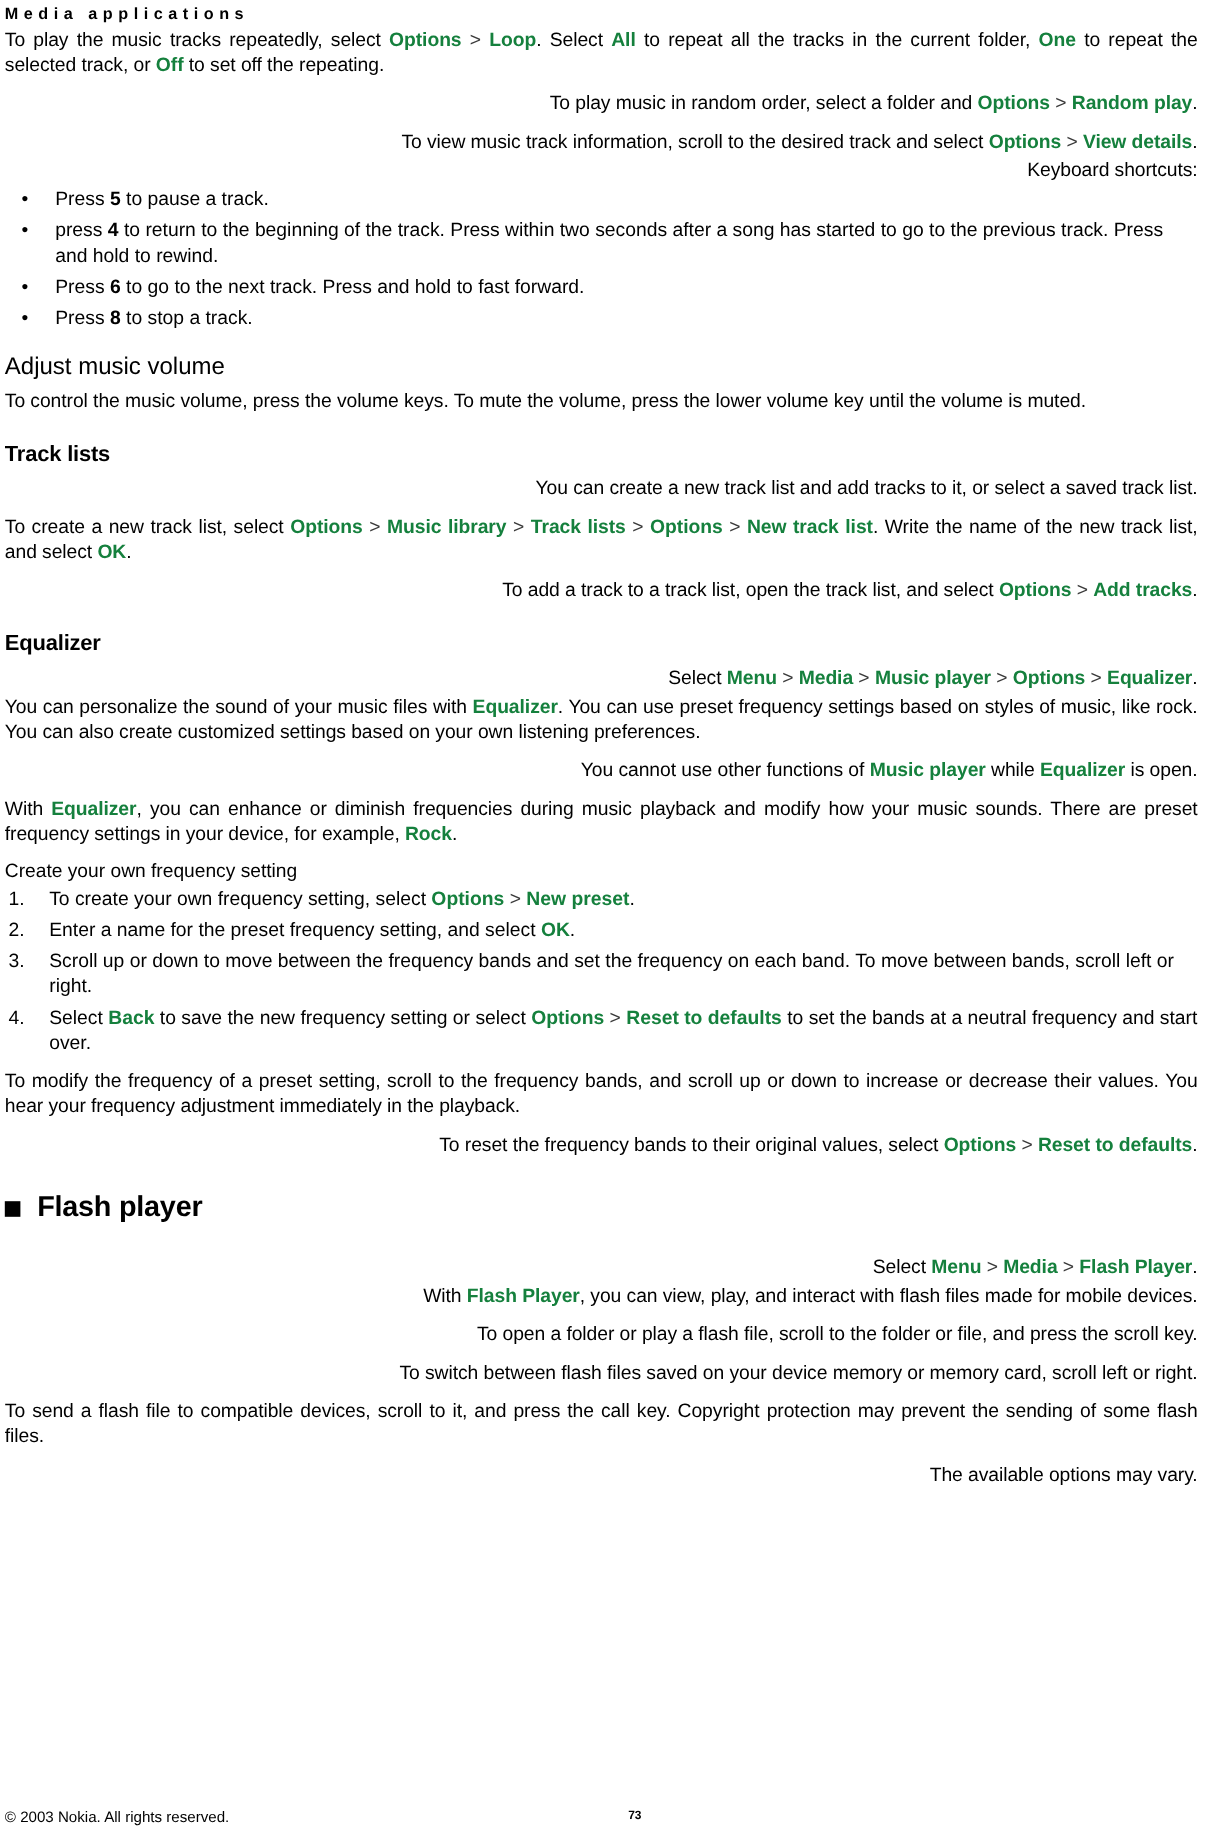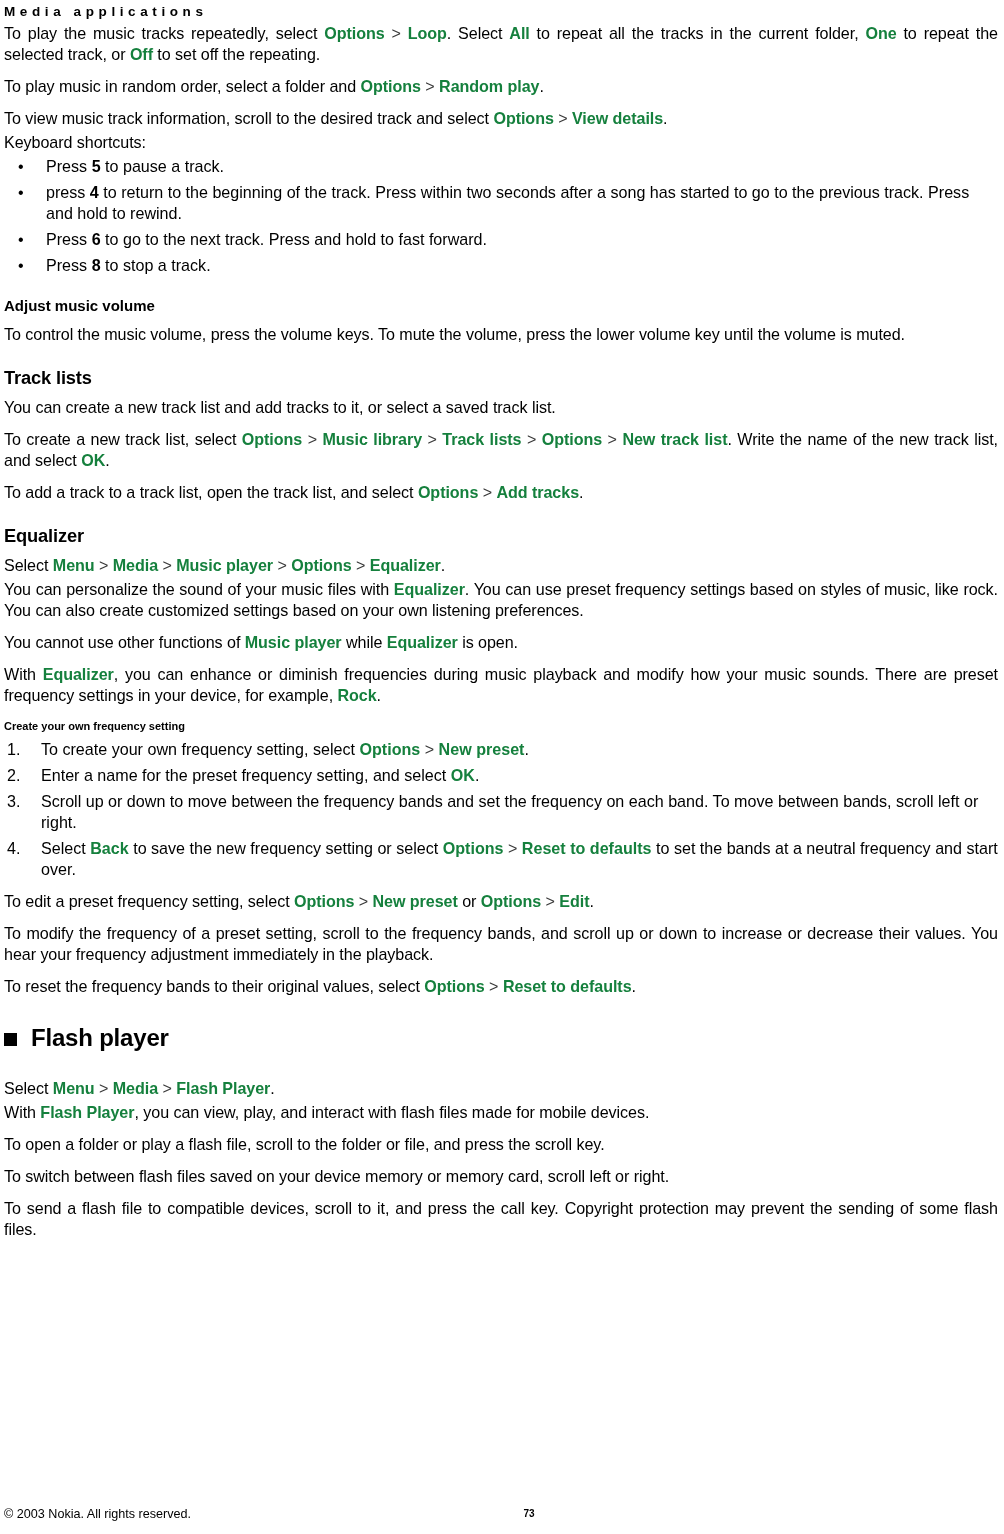--- a/index.html
+++ b/index.html
@@ -40,21 +40,21 @@
   .body-text {
     font-size: 16.1px;
     line-height: 21px;
     margin: 0 0 11px 0;
     text-align: justify;
     text-justify: inter-word;
     -webkit-hyphens: none;
     hyphens: none;
     letter-spacing: -0.06px;
   }
-  .body-text.nojust { text-align: left; }
+  .body-text.nojust { text-align: right; }
 
   .tight { margin-bottom: 3px; }
 
   
   .ui { color: #15803d; font-weight: bold; }
   .sep { color: #3a3a3a; font-weight: normal; }
   .kbd { font-weight: bold; color: #000; }
 
   
   h1.chapter-heading {
@@ -77,28 +77,28 @@
     top: 1px;
   }
   h2.section-heading {
     font-size: 18.3px;
     font-weight: bold;
     margin: 22px 0 8px 0;
     line-height: 22px;
     letter-spacing: -0.15px;
   }
   h3.sub-heading {
-    font-size: 15px;
-    font-weight: bold;
+    font-size: 20px;
+    font-weight: normal;
     margin: 20px 0 8px 0;
     line-height: 20px;
   }
   h4.run-in-heading {
-    font-size: 11px;
-    font-weight: bold;
+    font-size: 16px;
+    font-weight: normal;
     margin: 4px 0 3px 0;
     line-height: 19px;
   }
 
   
   ul.bullets {
     list-style: none;
     margin: 0 0 10px 0;
     padding: 0;
   }
@@ -211,21 +211,20 @@
 
   <h4 class="run-in-heading">Create your own frequency setting</h4>
 
   <ol class="numbers">
     <li><span class="num">1.</span><span>To create your own frequency setting, select </span><span class="ui">Options</span><span class="sep"> &gt; </span><span class="ui">New preset</span><span>.</span></li>
     <li><span class="num">2.</span><span>Enter a name for the preset frequency setting, and select </span><span class="ui">OK</span><span>.</span></li>
     <li><span class="num">3.</span><span>Scroll up or down to move between the frequency bands and set the frequency on each band. To move between bands, scroll left or right.</span></li>
     <li><span class="num">4.</span><span>Select </span><span class="ui">Back</span><span> to save the new frequency setting or select </span><span class="ui">Options</span><span class="sep"> &gt; </span><span class="ui">Reset to defaults</span><span> to set the bands at a neutral frequency and start over.</span></li>
   </ol>
 
-  <p class="body-text nojust"><span>To edit a preset frequency setting, select </span><span class="ui">Options</span><span class="sep"> &gt; </span><span class="ui">New preset</span><span> or </span><span class="ui">Options</span><span class="sep"> &gt; </span><span class="ui">Edit</span><span>.</span></p>
 
   <p class="body-text">To modify the frequency of a preset setting, scroll to the frequency bands, and scroll up or down to increase or decrease their values. You hear your frequency adjustment immediately in the playback.</p>
 
   <p class="body-text nojust"><span>To reset the frequency bands to their original values, select </span><span class="ui">Options</span><span class="sep"> &gt; </span><span class="ui">Reset to defaults</span><span>.</span></p>
 
 
   <h1 class="chapter-heading">
       <span class="sq"></span>
       <span>Flash player</span>
     </h1>
@@ -233,19 +232,20 @@
   <p class="body-text nojust tight" style="margin-top:26px;"><span>Select </span><span class="ui">Menu</span><span class="sep"> &gt; </span><span class="ui">Media</span><span class="sep"> &gt; </span><span class="ui">Flash Player</span><span>.</span></p>
 
   <p class="body-text nojust"><span>With </span><span class="ui">Flash Player</span><span>, you can view, play, and interact with flash files made for mobile devices.</span></p>
 
   <p class="body-text nojust">To open a folder or play a flash file, scroll to the folder or file, and press the scroll key.</p>
 
   <p class="body-text nojust">To switch between flash files saved on your device memory or memory card, scroll left or right.</p>
 
   <p class="body-text">To send a flash file to compatible devices, scroll to it, and press the call key. Copyright protection may prevent the sending of some flash files.</p>
 
+  <p class="body-text nojust">The available options may vary.</p>
 
   <div class="footer">
     <span class="copyright">© 2003 Nokia. All rights reserved.</span>
     <span class="pagenum">73</span>
   </div>
 
 </div>
 
 </body></html>

